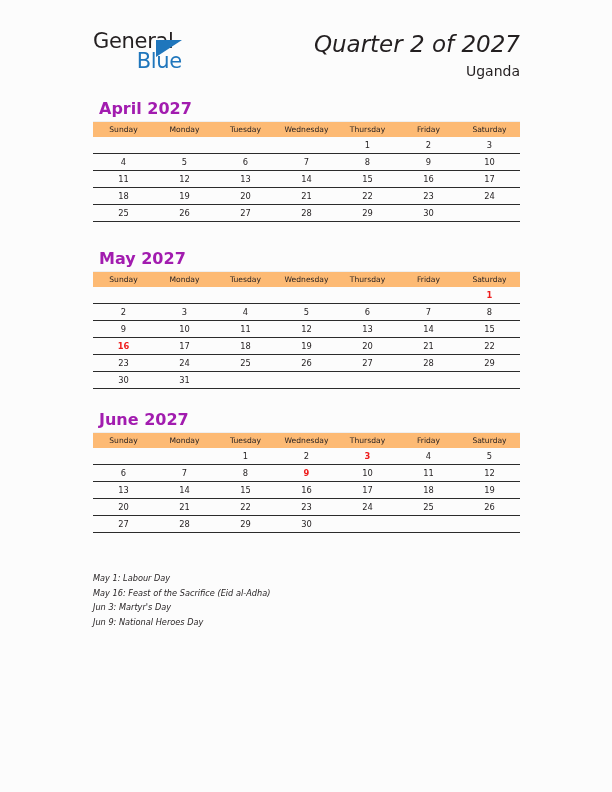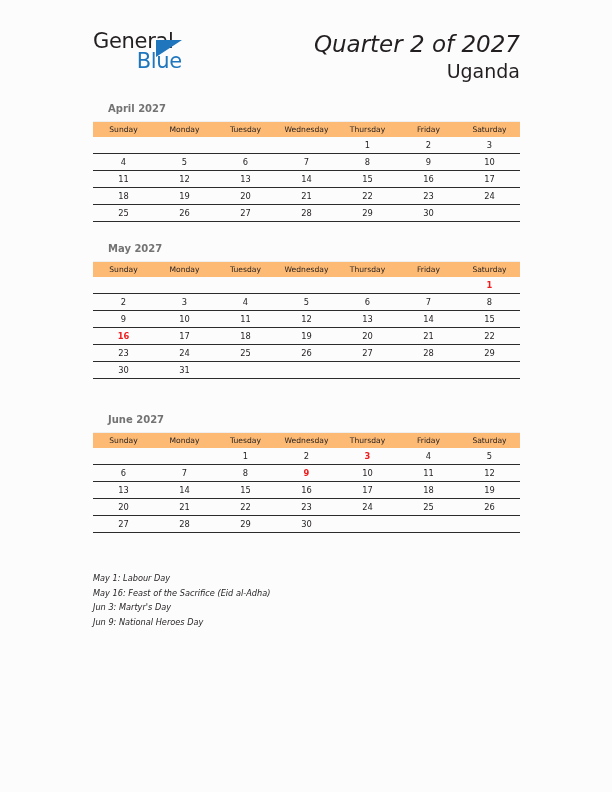--- a/index.html
+++ b/index.html
@@ -78,38 +78,38 @@
     text-align: right;
   }
   .quarter-title {
     font-size: 23px;
     line-height: 28px;
     color: #231f20;
     white-space: nowrap;
     font-style: italic;
   }
   .country-title {
-    font-size: 19px;
+    font-size: 14px;
     line-height: 24px;
     color: #231f20;
     white-space: nowrap;
     margin-top: 1px;
   }
 
   
   .month {
     position: absolute;
     left: 93px;
     width: 427px;
   }
   .month-name {
-    font-size: 10px;
+    font-size: 16px;
     font-weight: bold;
-    color: #737373;
-    margin: 0 0 5px 15px;
+    color: #a21caf;
+    margin: 0 0 5px 6px;
     line-height: 14px;
   }
   table.cal {
     border-collapse: collapse;
     width: 427px;
     table-layout: fixed;
   }
   table.cal th {
     background: #fdba74;
     font-size: 7.6px;
@@ -230,21 +230,21 @@
             <td>27</td>
             <td>28</td>
             <td>29</td>
             <td>30</td>
             <td class="empty">&nbsp;</td>
           </tr>
         </tbody>
     </table>
   </div>
 
-  <div class="month" id="month-1" style="top:242px;">
+  <div class="month" id="month-1" style="top:252px;">
     <div class="month-name">May 2027</div>
     <table class="cal">
       <thead>
           <tr>
             <th>Sunday</th>
             <th>Monday</th>
             <th>Tuesday</th>
             <th>Wednesday</th>
             <th>Thursday</th>
             <th>Friday</th>

